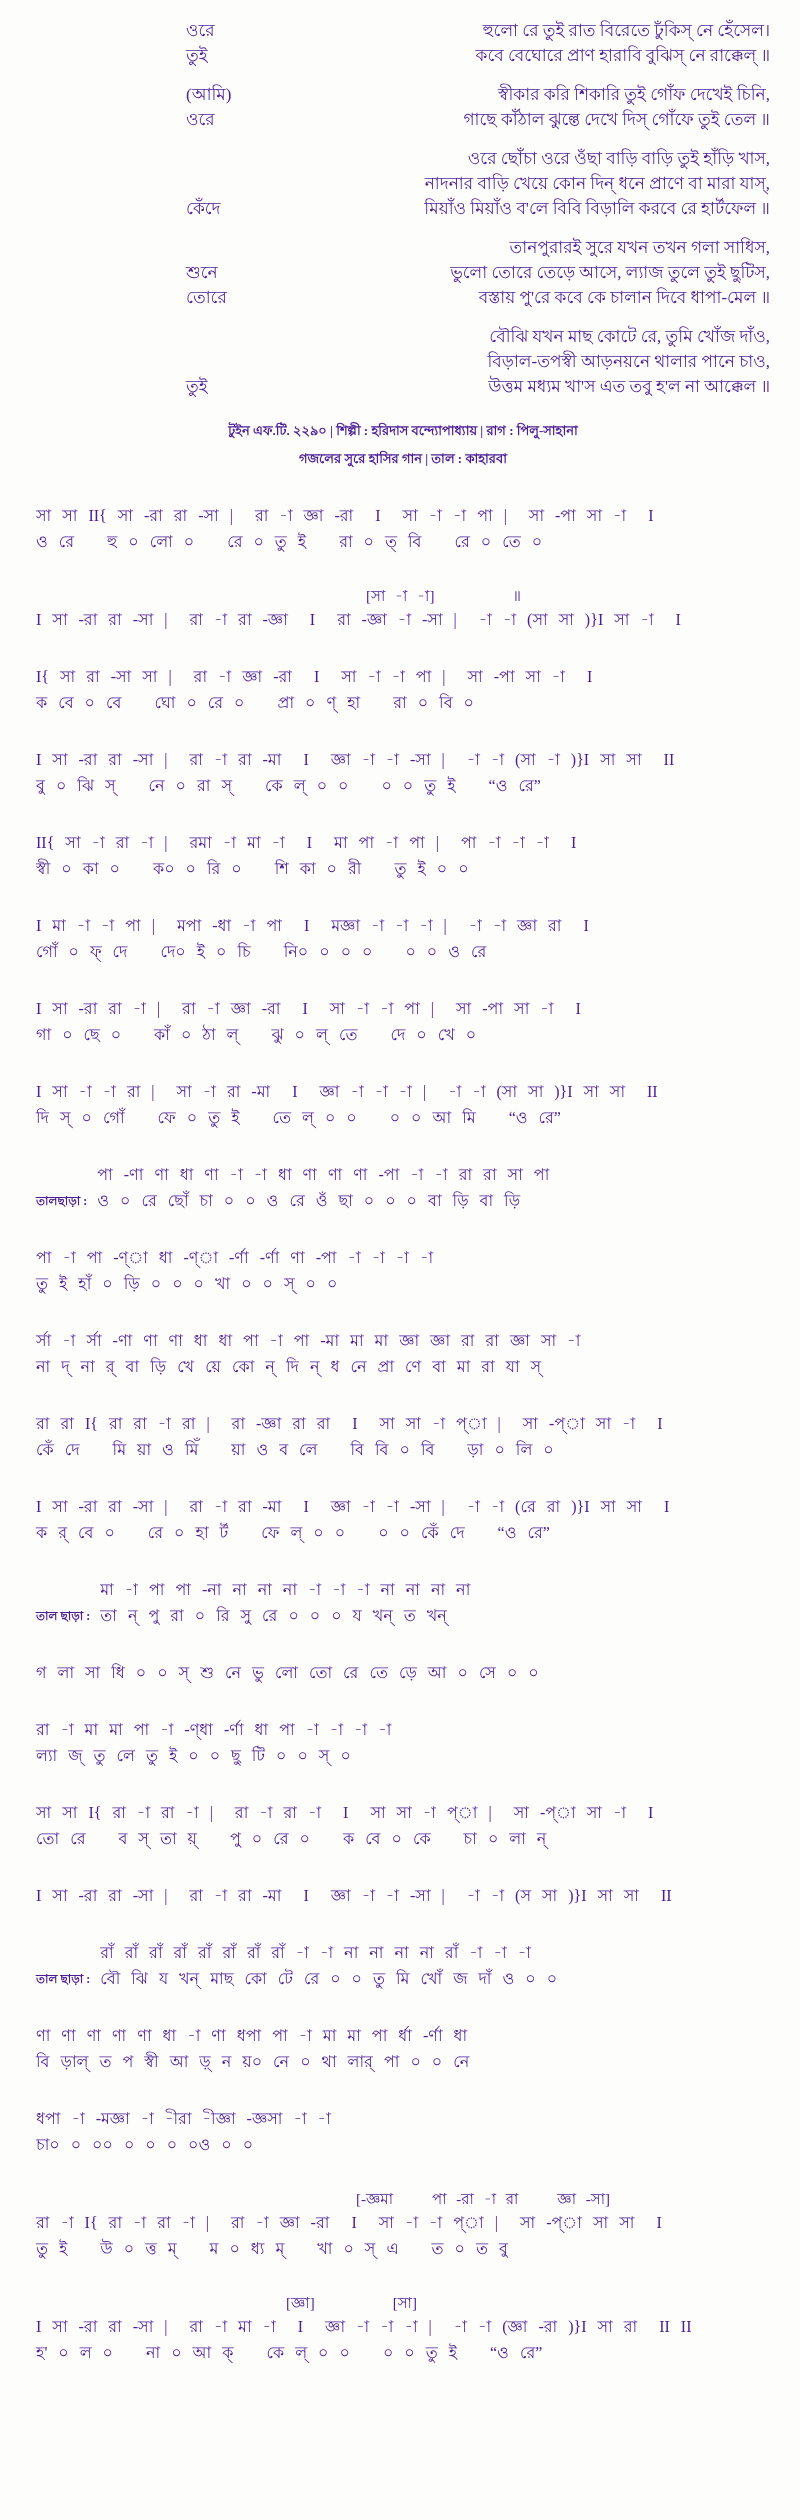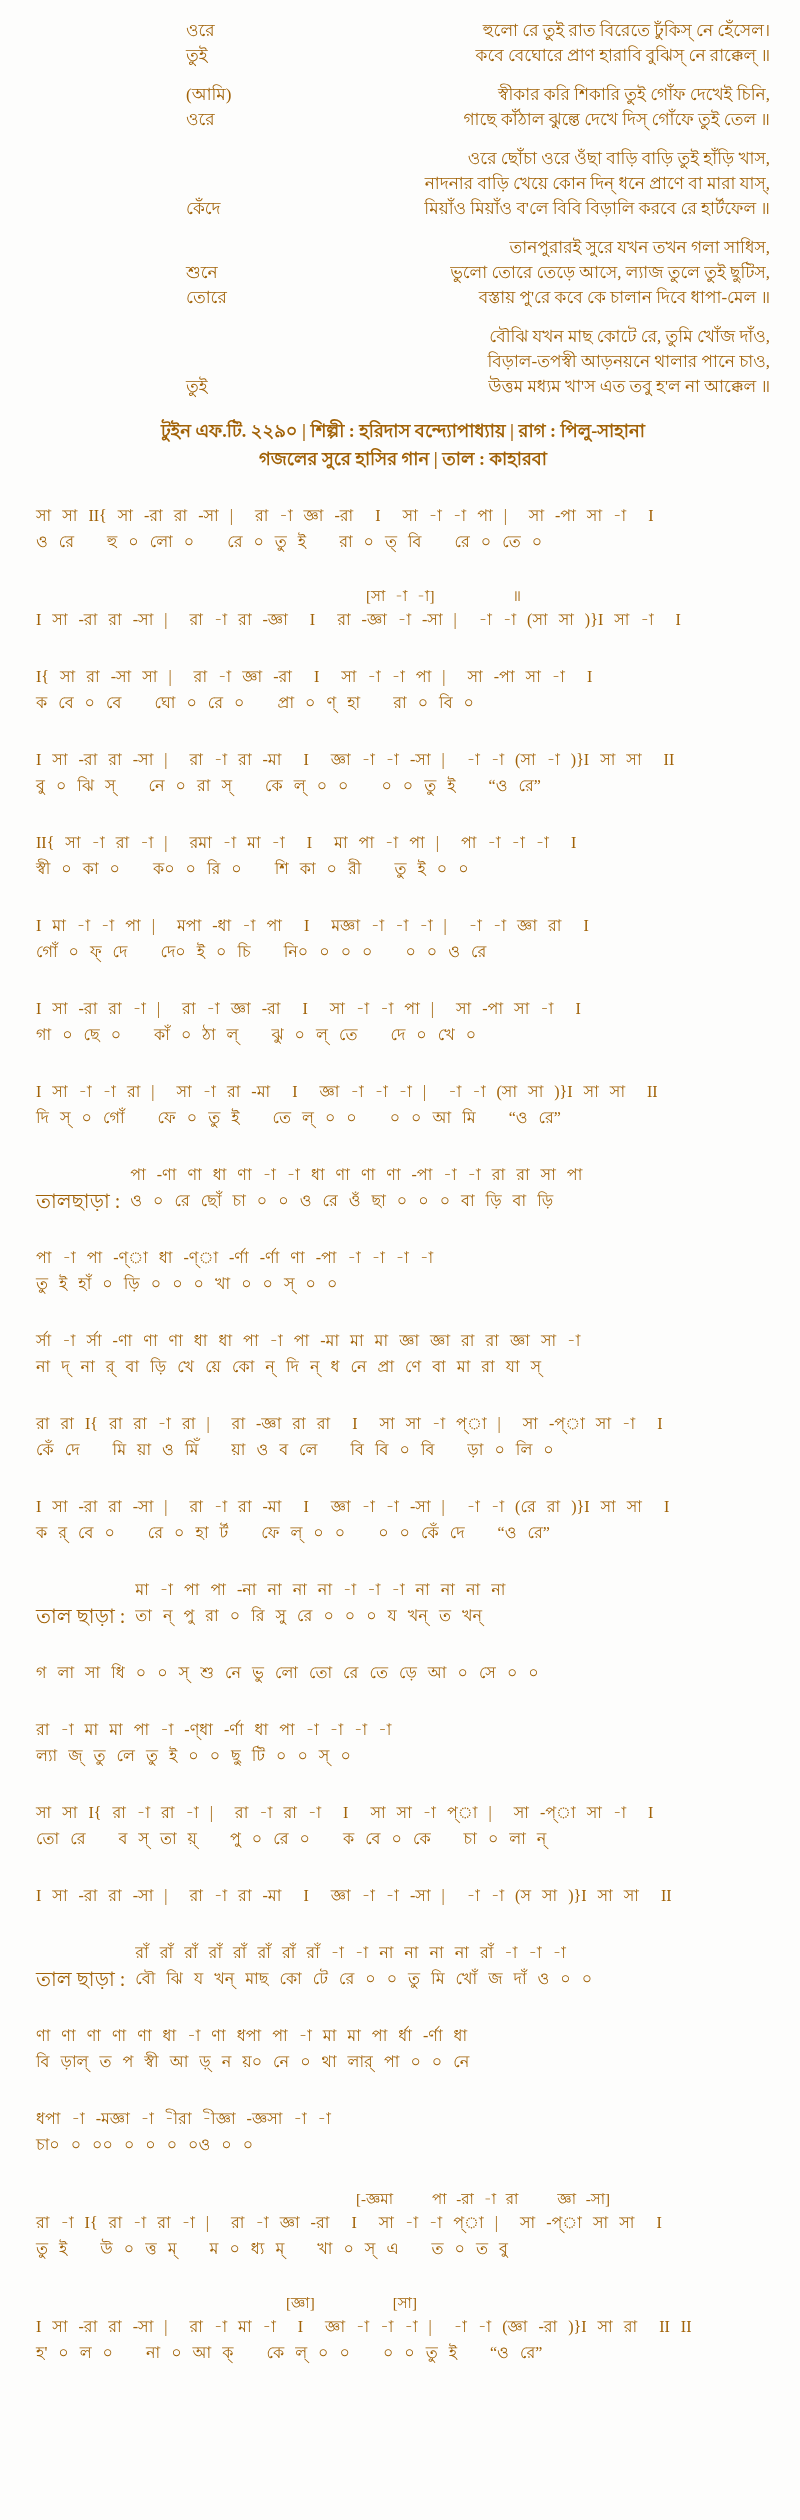--- a/index.html
+++ b/index.html
@@ -1,34 +1,34 @@
 <!DOCTYPE html>
 <html><head>
 <meta charset="utf-8">
 <style>
   html,body{margin:0;padding:0;background:#f4f4f2;}
   .page{
     width:800px;height:2520px;box-sizing:border-box;
-    background:#fdfdfc;color:#a16207;
+    background:#fdfdfc;color:#4c1d95;
     font-family:"Liberation Serif","DejaVu Serif",serif;
     padding:14px 30px 10px 36px;overflow:hidden;
   }
   
   .lyrics{padding-left:150px;padding-top:4px;}
   .stanza{margin-bottom:14px;}
   .lyric-row{display:flex;font-size:17px;line-height:25px;}
   .lyric-label{width:70px;flex:none;}
   .lyric-text{flex:1;text-align:right;}
   
-  .meta{text-align:center;font-weight:bold;font-size:18px;line-height:28px;margin:18px 0 30px 0;}
+  .meta{text-align:center;font-weight:bold;font-size:13px;line-height:28px;margin:18px 0 30px 0;}
   
   .nblock{margin-bottom:31px;}
   .npre{white-space:pre-wrap;font-size:15px;line-height:21px;word-spacing:6px;}
   .nmain{display:flex;align-items:flex-end;}
-  .nlabel{flex:none;font-weight:normal;font-size:20px;line-height:26px;padding-right:10px;}
+  .nlabel{flex:none;font-weight:bold;font-size:12px;line-height:26px;padding-right:10px;}
   .nlines{flex:1;}
   .nnotes,.nsyll{white-space:pre-wrap;font-size:16px;line-height:26px;word-spacing:7px;}
 </style>
 </head>
 <body>
 
 <div class="page">
 
   <section class="lyrics" id="lyrics-root">
       <div class="stanza">

